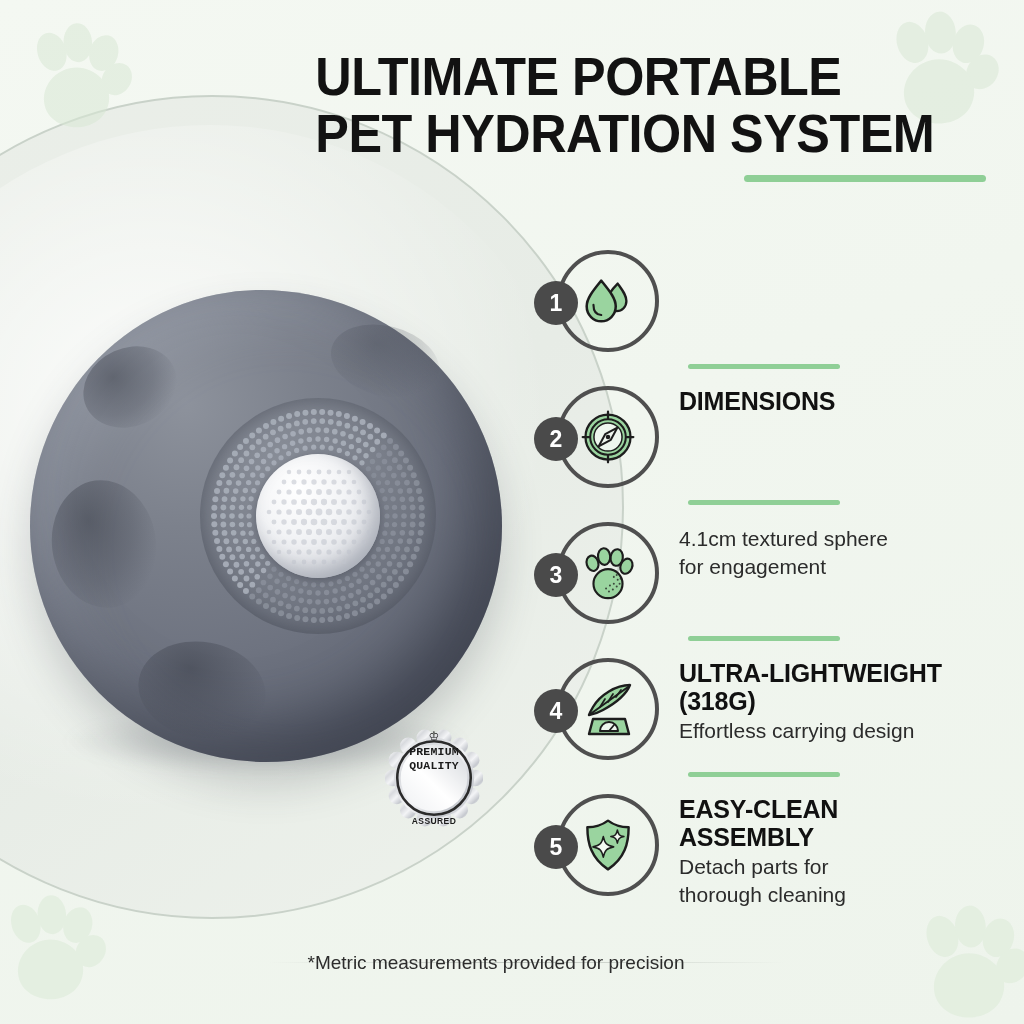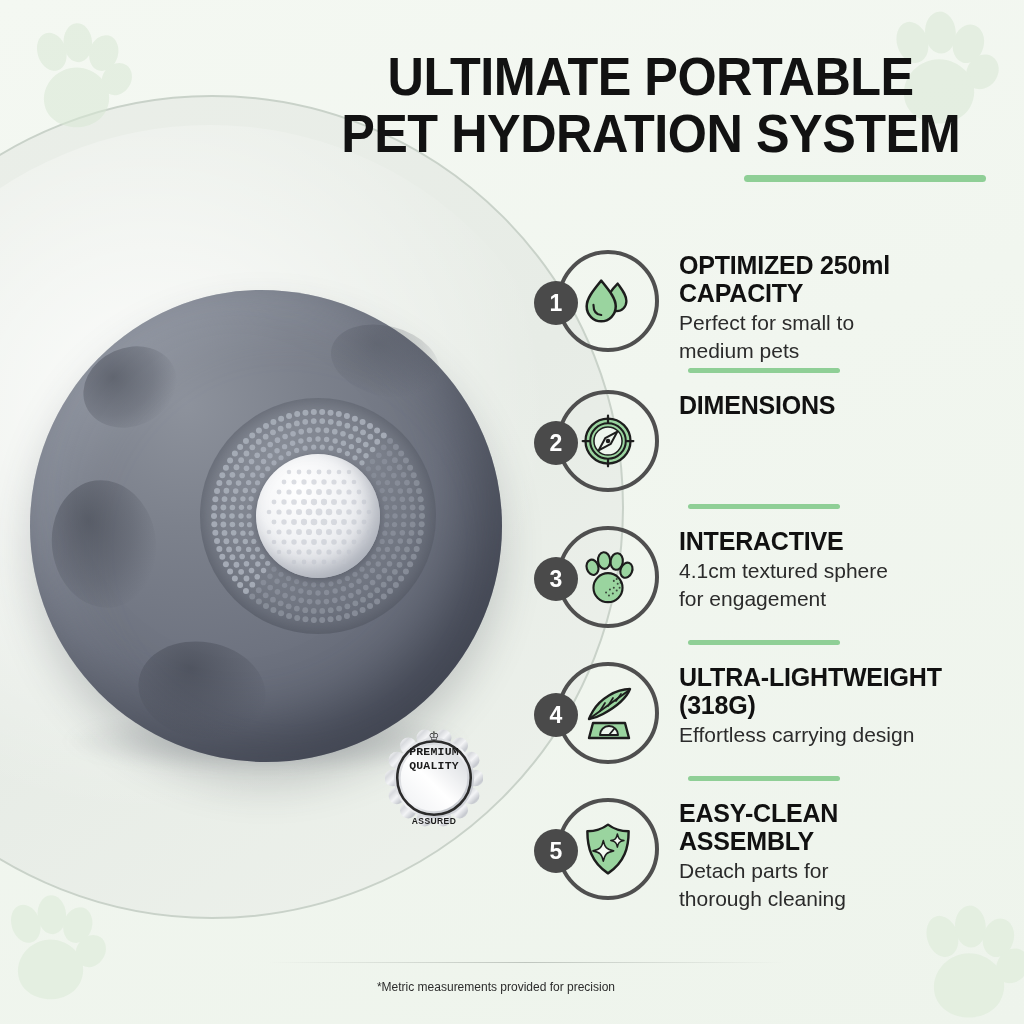--- a/index.html
+++ b/index.html
@@ -46,21 +46,21 @@
     border-radius: 50%;
     background: radial-gradient(circle at 42% 38%, rgba(255,255,255,.85) 0%, rgba(255,255,255,0) 62%);
   }
 
   
   .header {
     position: absolute;
     left: 280px;
     top: 48px;
     width: 706px;
-    text-align: center;
+    text-align: left;
   }
   .title-line {
     font-size: 53px;
     line-height: 57px;
     font-weight: 700;
     letter-spacing: -0.5px;
     color: #121212;
     white-space: nowrap;
     font-family: "Liberation Sans Narrow", "Liberation Sans", sans-serif;
     transform: scaleX(.95);
@@ -253,24 +253,24 @@
     position: absolute;
     left: 268px;
     top: 962px;
     width: 516px;
     height: 1px;
     background: linear-gradient(90deg, rgba(190,196,190,0) 0%, rgba(175,182,175,.75) 50%, rgba(190,196,190,0) 100%);
   }
   .footer {
     position: absolute;
     left: 0;
-    top: 980px;
+    top: 952px;
     width: 992px;
     text-align: center;
-    font-size: 12px;
+    font-size: 19px;
     color: #2c2c2c;
   }
 </style>
 </head>
 <body>
 
 <div id="page">
 
   <div class="bg-circle"></div>
   <div class="bg-circle-glow"></div>
@@ -803,26 +803,20 @@
       <div class="icon-slot">
         <div class="num-badge">1</div>
         <div class="icon-circle">
           <svg width="62" height="62" viewBox="0 0 64 64">
             <path d="M42 14 C47 21 51 26 51 32 C51 38 46.5 42.5 41 42.5 C35.5 42.5 31 38 31 32 C31 26 36 20 42 14 Z" fill="#9ad49f" stroke="#1d1d1d" stroke-width="2.4" stroke-linejoin="round"></path>
             <path d="M25 11 C33 21 40 29 40 37.5 C40 46.5 33 53 25 53 C17 53 10 46.5 10 37.5 C10 29 17 21 25 11 Z" fill="#9ad49f" stroke="#1d1d1d" stroke-width="2.6" stroke-linejoin="round"></path>
             <path d="M17 36 C17 43 20 46 25 46.5" fill="none" stroke="#1d1d1d" stroke-width="2.2" stroke-linecap="round"></path>
           </svg>
         </div>
       </div>
-      <div class="feature-text">
-        <div class="feature-title">OPTIMIZED 250ml</div>
-        <div class="feature-title">CAPACITY</div>
-        <div class="feature-sub">Perfect for small to</div>
-        <div class="feature-sub">medium pets</div>
-      </div>
       <div class="feature-divider"></div>
     </div>
 
     <div class="feature">
       <div class="icon-slot">
         <div class="num-badge">2</div>
         <div class="icon-circle">
           <svg width="60" height="60" viewBox="0 0 64 64">
             <circle cx="32" cy="32" r="24" fill="#9ad49f" stroke="#1d1d1d" stroke-width="2.4"></circle>
             <circle cx="32" cy="32" r="19" fill="none" stroke="#1d1d1d" stroke-width="2.2"></circle>
@@ -866,21 +860,20 @@
               <circle cx="34" cy="45" r="1.05"></circle>
                 <circle cx="38" cy="43" r="1.05"></circle>
               <circle cx="30" cy="48" r="1.05"></circle>
                 <circle cx="41" cy="34" r="1.05"></circle>
               <circle cx="45" cy="38" r="1.05"></circle>
             </g>
           </svg>
         </div>
       </div>
       <div class="feature-text">
-        <div class="feature-title">INTERACTIVE</div>
         <div class="feature-sub">4.1cm textured sphere</div>
         <div class="feature-sub">for engagement</div>
       </div>
       <div class="feature-divider"></div>
     </div>
 
     <div class="feature">
       <div class="icon-slot">
         <div class="num-badge">4</div>
         <div class="icon-circle">

